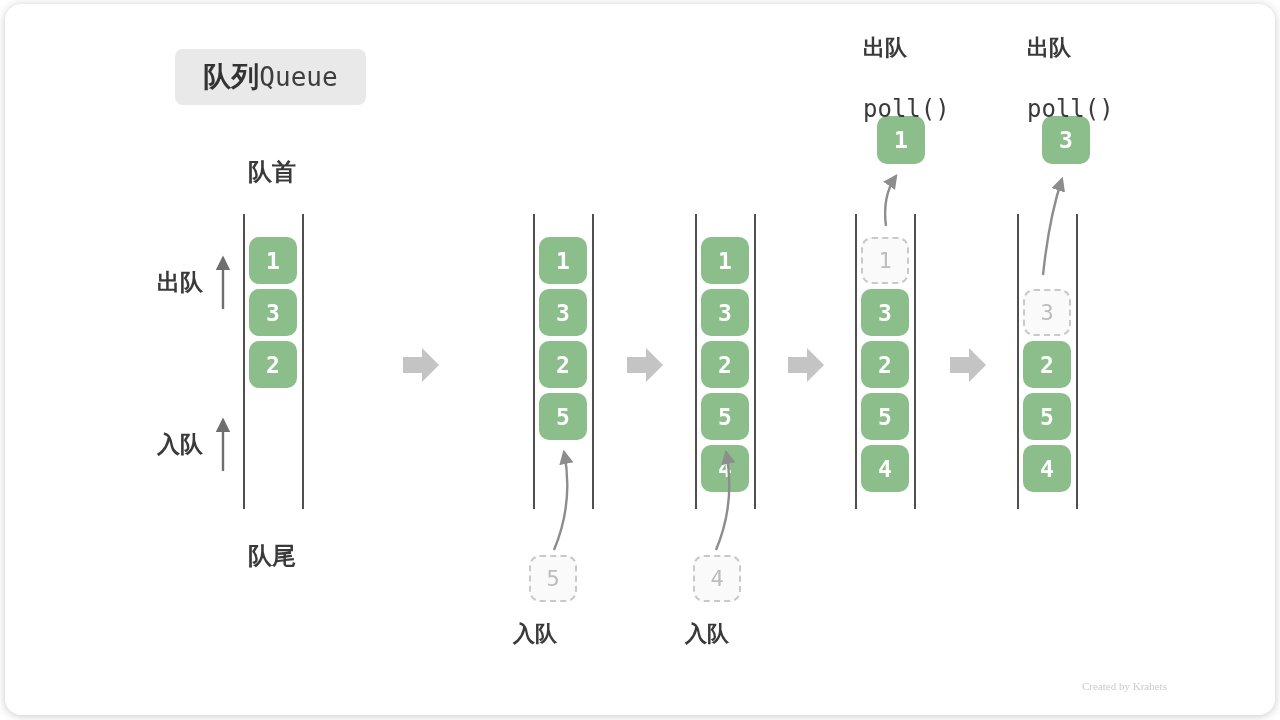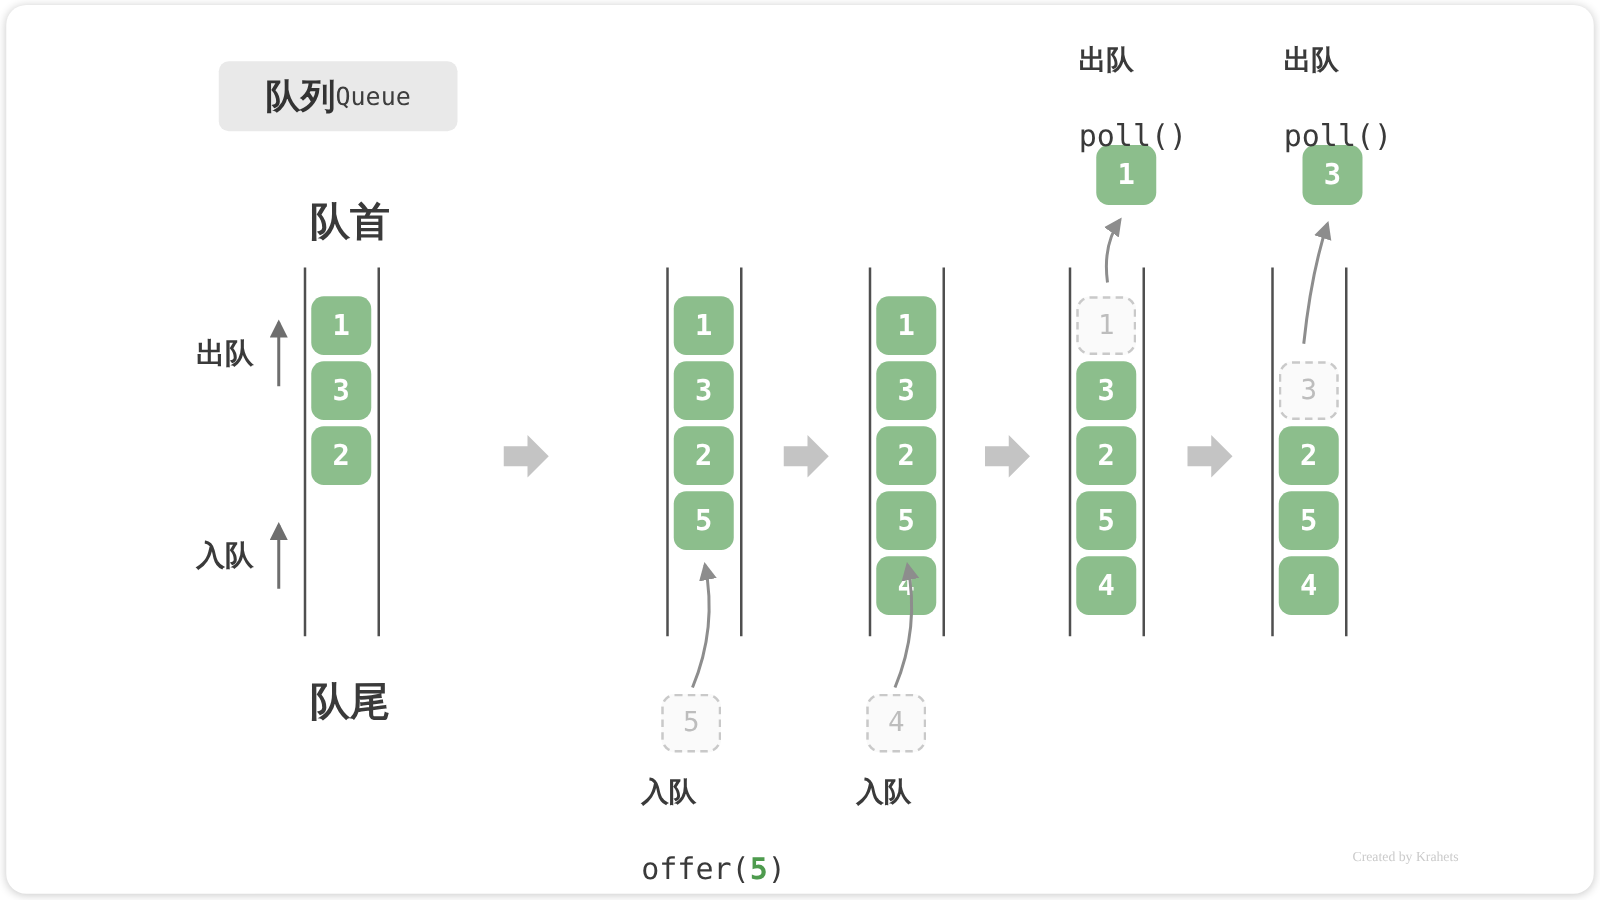--- a/index.html
+++ b/index.html
@@ -20,22 +20,22 @@
     position:absolute;left:5px;top:4px;width:1270px;height:711px;
     background:#ffffff;border-radius:16px;
     box-shadow:0 1px 8px rgba(0,0,0,.22);
   }
   .title-box{
     position:absolute;left:170px;top:45px;width:191px;height:56px;
     background:#E9E9E9;border-radius:8px;
     display:flex;align-items:center;justify-content:center;
   }
   .title-zh{font-size:28px;font-weight:700;color:#333;}
-  .title-en{font-family:"DejaVu Sans Mono",monospace;font-size:20px;color:#3d3d3d;}
-  .lbl{position:absolute;font-size:32px;font-weight:700;color:var(--ink);}
+  .title-en{font-family:"DejaVu Sans Mono",monospace;font-size:26px;color:#3d3d3d;}
+  .lbl{position:absolute;font-size:24px;font-weight:700;color:var(--ink);}
   .lbl.front{left:243px;top:152px;}
   .lbl.rear{left:243px;top:536px;text-align:center;}
   .side-lbl{position:absolute;font-size:23px;font-weight:700;color:var(--ink);}
   .side-lbl.dequeue{left:152px;top:263px;}
   .side-lbl.enqueue{left:152px;top:425px;}
   .col{position:absolute;top:210px;width:61px;height:295px;}
   .vl{position:absolute;top:0;width:1.6px;height:295px;background:var(--wall);}
   .vl.l{left:0;}
   .vl.r{right:0;}
   .box{
@@ -135,21 +135,20 @@
       <div class="cap-zh">出队</div>
       <div class="cap-code">poll()</div>
     </div>
     <div class="cap" style="left:1022px;top:28px">
       <div class="cap-zh">出队</div>
       <div class="cap-code">poll()</div>
     </div>
 
     <div class="cap" style="left:508px;top:614px">
       <div class="cap-zh">入队</div>
-      <div class="cap-code"><span>offer(</span><span class="arg">5</span><span>)</span></div>
     </div>
     <div class="cap" style="left:680px;top:614px">
       <div class="cap-zh">入队</div>
     </div>
 
     <svg class="overlay" viewBox="0 0 1280 720">
       <defs>
         <marker id="headDark" markerWidth="7" markerHeight="7" refX="5" refY="3" orient="auto">
           <path d="M0,0 L6,3 L0,6 Z" fill="#6E6E6E"></path>
         </marker>

